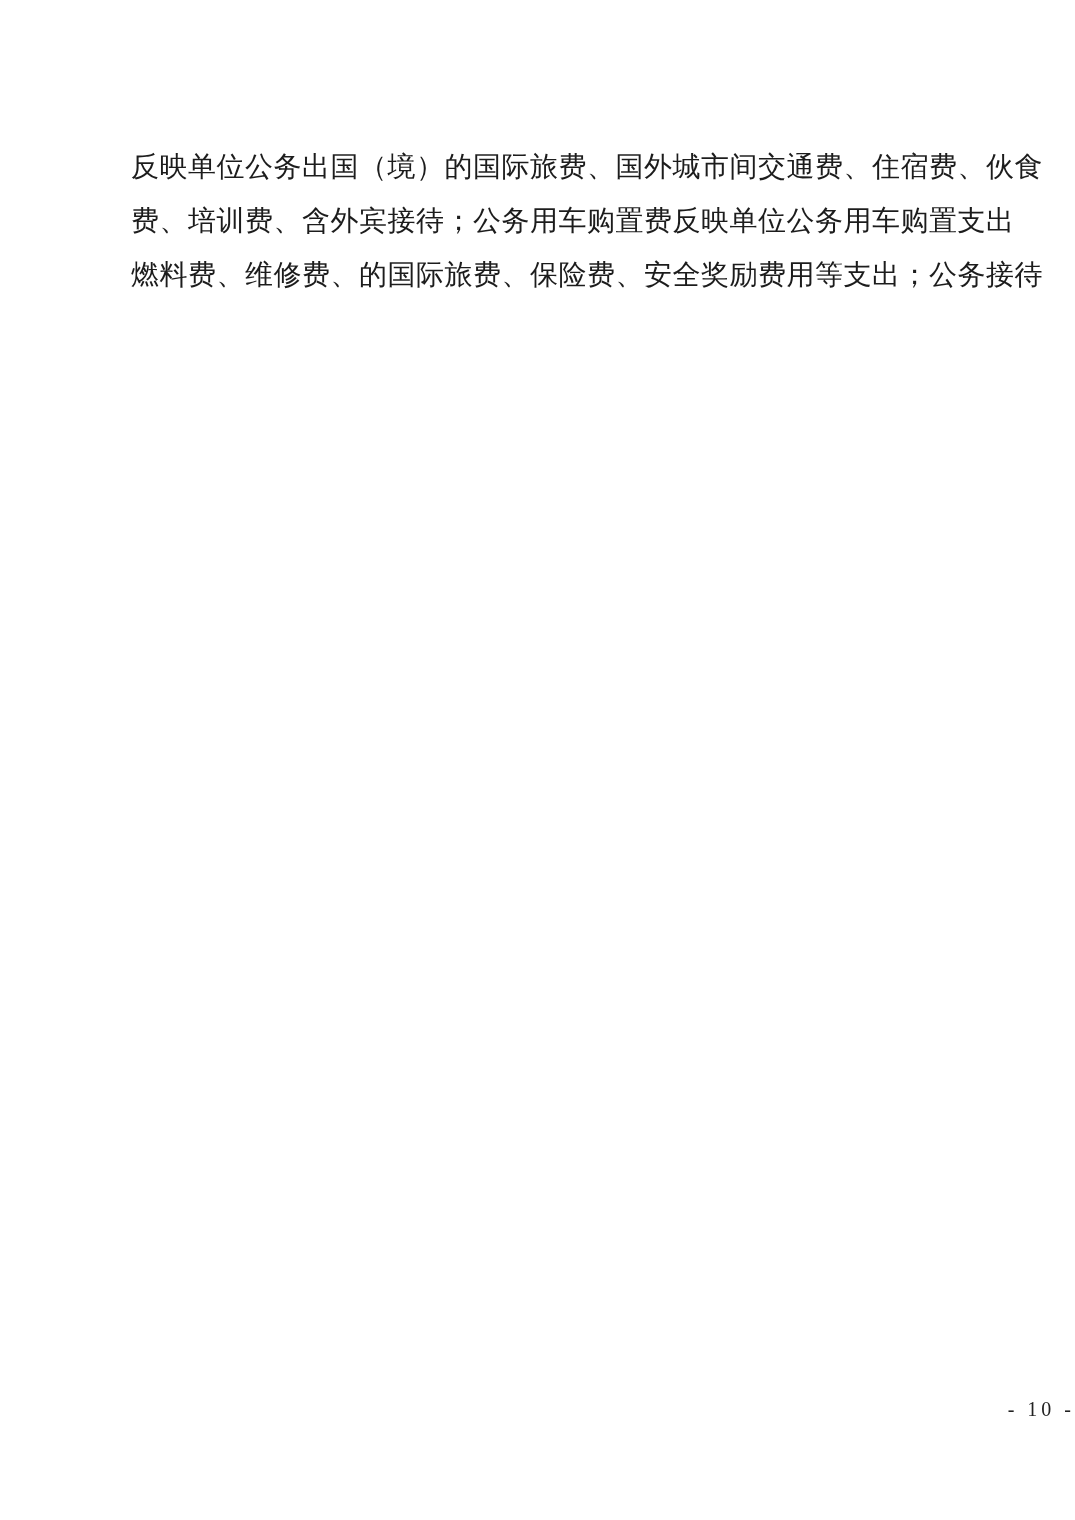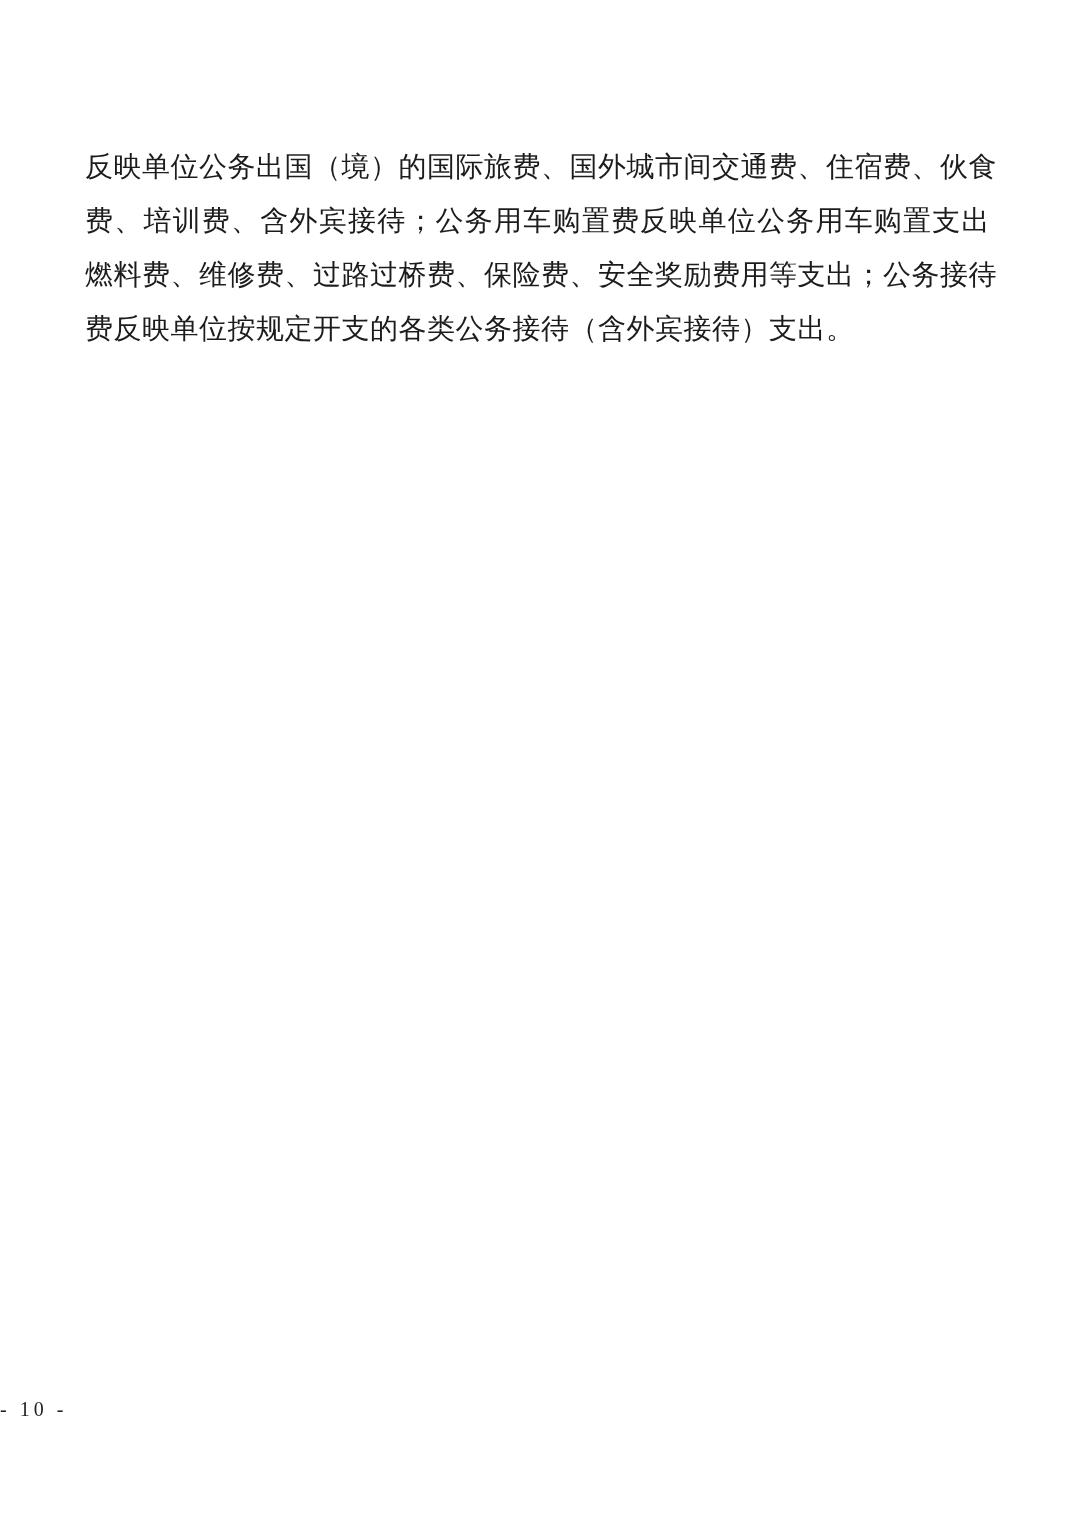--- a/index.html
+++ b/index.html
@@ -24,43 +24,43 @@
     font-size: 28px;
     line-height: 54px;
     font-weight: 400;
     letter-spacing: 0.5px;
   }
   .para-line {
     text-align: justify;
     text-align-last: justify;
     white-space: nowrap;
     height: 54px;
+    margin-left: 46px;
   }
   .para-line.last-line {
     text-align: left;
     text-align-last: left;
   }
   .page-footer {
     position: absolute;
     left: 0;
     top: 1398px;
     width: 100%;
-    text-align: left;
+    text-align: right;
     font-size: 20px;
     color: #222222;
     letter-spacing: 4px;
   }
 </style>
 </head>
 <body>
 
 <div class="page">
 
   <div class="paragraph">
     <div class="para-line">反映单位公务出国（境）的国际旅费、国外城市间交通费、住宿费、伙食</div>
     <div class="para-line">费、培训费、含外宾接待；公务用车购置费反映单位公务用车购置支出</div>
-    <div class="para-line">燃料费、维修费、过路过桥费、保险费、安全奖励费用等支出；公务接待</div>
-    <div class="para-line last-line">费反映单位按规定开支的各类公务接待（含外宾接待）支出。</div>
+    <div class="para-line">燃料费、维修费、的国际旅费、保险费、安全奖励费用等支出；公务接待</div>
   </div>
 
   <div class="page-footer">- 10 -</div>
 
 </div>
 
 </body></html>

